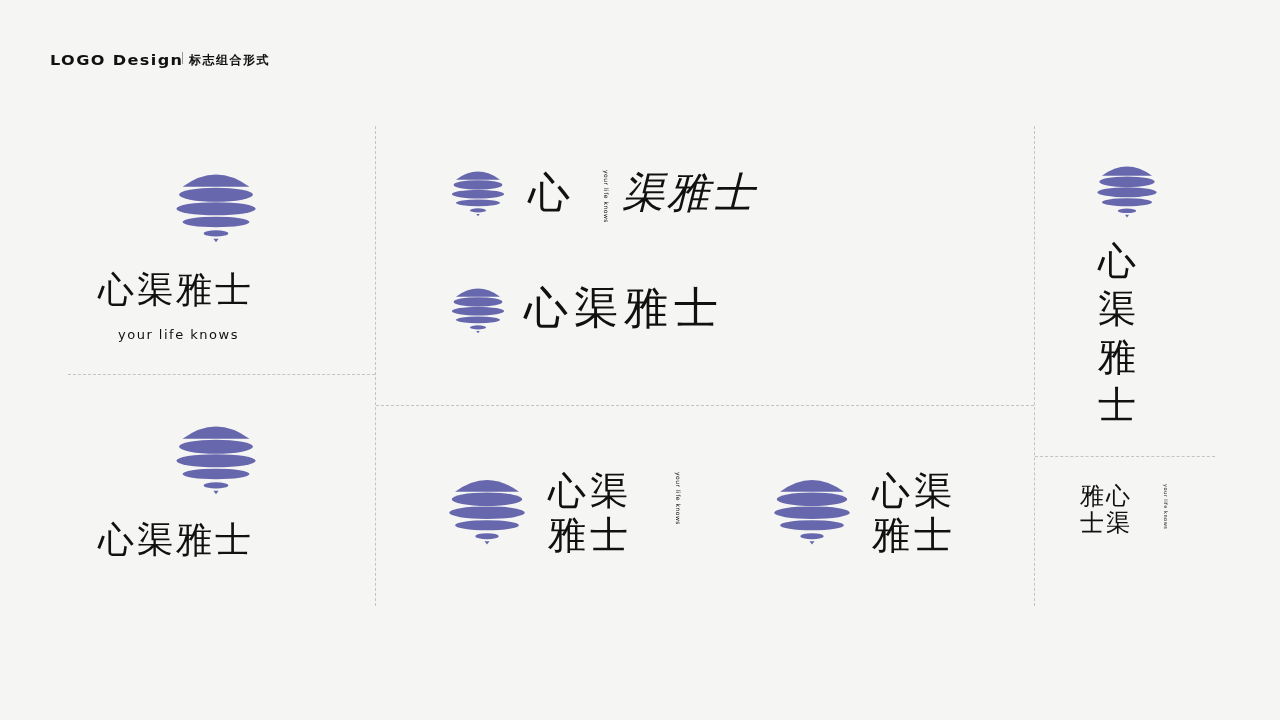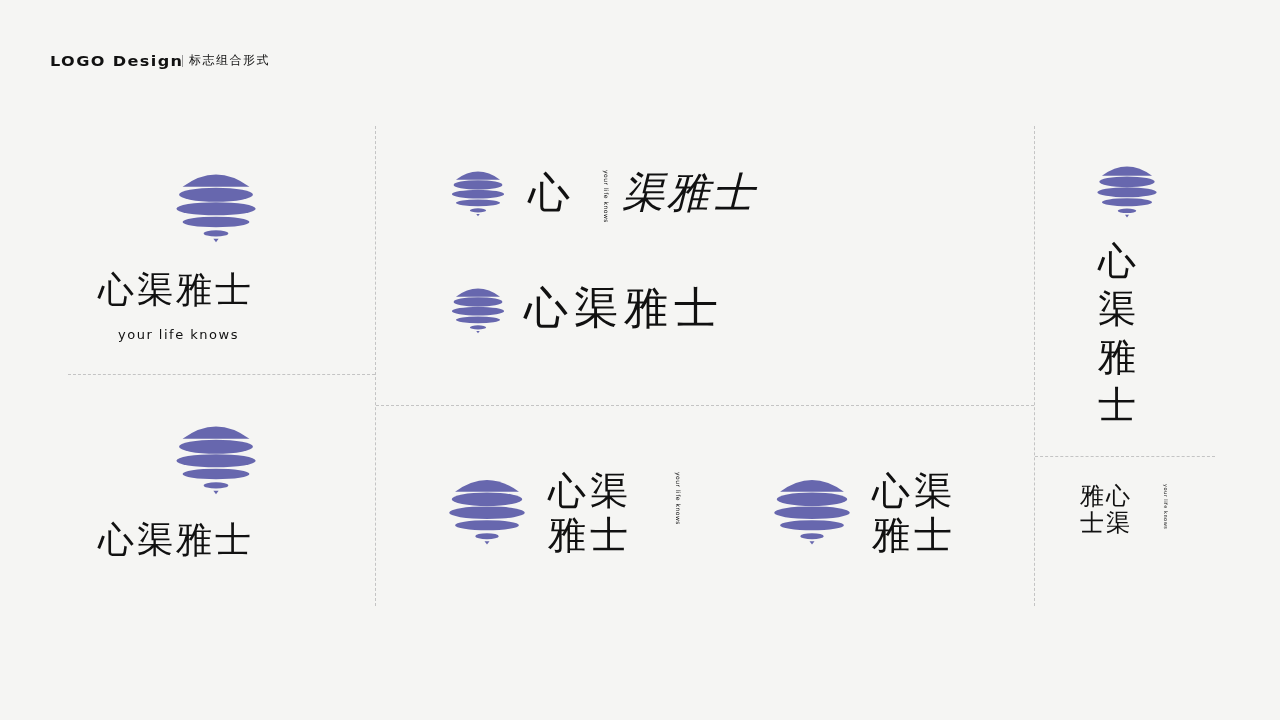--- a/index.html
+++ b/index.html
@@ -5,30 +5,30 @@
   html, body { margin: 0; padding: 0; }
   body {
     width: 1280px; height: 720px; overflow: hidden;
     background: #f5f5f3;
     position: relative;
     font-family: "DejaVu Sans", sans-serif;
     color: #111;
   }
   .header {
     position: absolute; left: 50px; top: 52px;
-    display: flex; align-items: center; gap: 0;
+    display: flex; gap: 0;
   }
   .header .en {
     font-family: "DejaVu Sans", sans-serif;
     font-size: 14px; letter-spacing: 1.2px; font-weight: bold;
     transform: scaleX(1.15); transform-origin: left center;
     margin-right: 10px;
   }
   .header .sep { width: 1px; height: 12px; background: #999; margin: 0 6px; }
-  .header .cn { font-size: 12px; letter-spacing: 1.5px; font-weight: normal; }
+  .header .cn { font-size: 12px; letter-spacing: 1.5px; font-weight: bold; }
 
   .dash-v { position: absolute; width: 0; border-left: 1px dashed #c4c4c4; }
   .dash-h { position: absolute; height: 0; border-top: 1px dashed #c4c4c4; }
 
   .emblem { position: absolute; }
   .emblem svg { display: block; }
 
   .wordmark {
     position: absolute;
     font-family: "DejaVu Sans", sans-serif;

